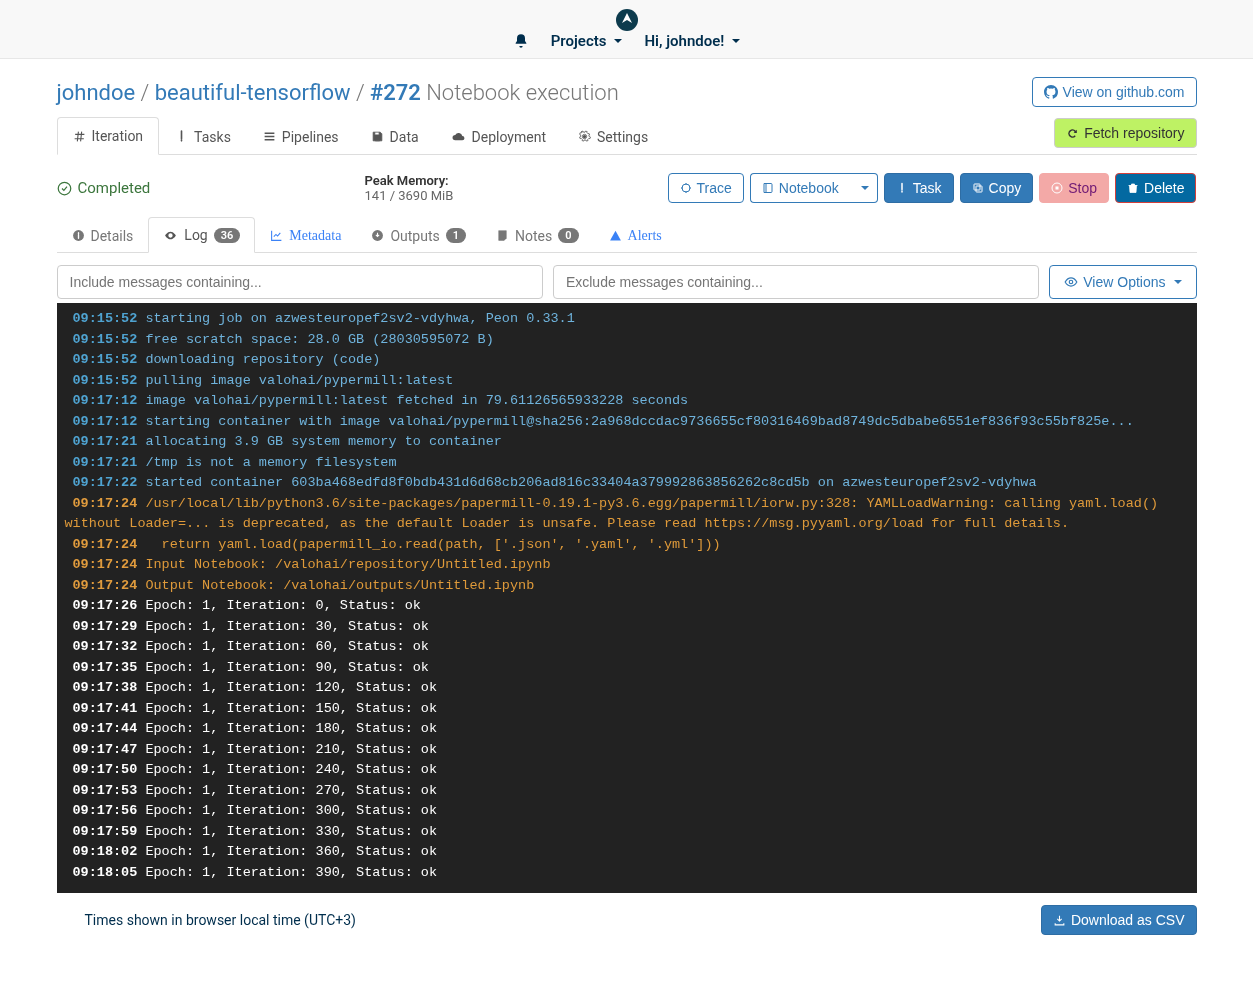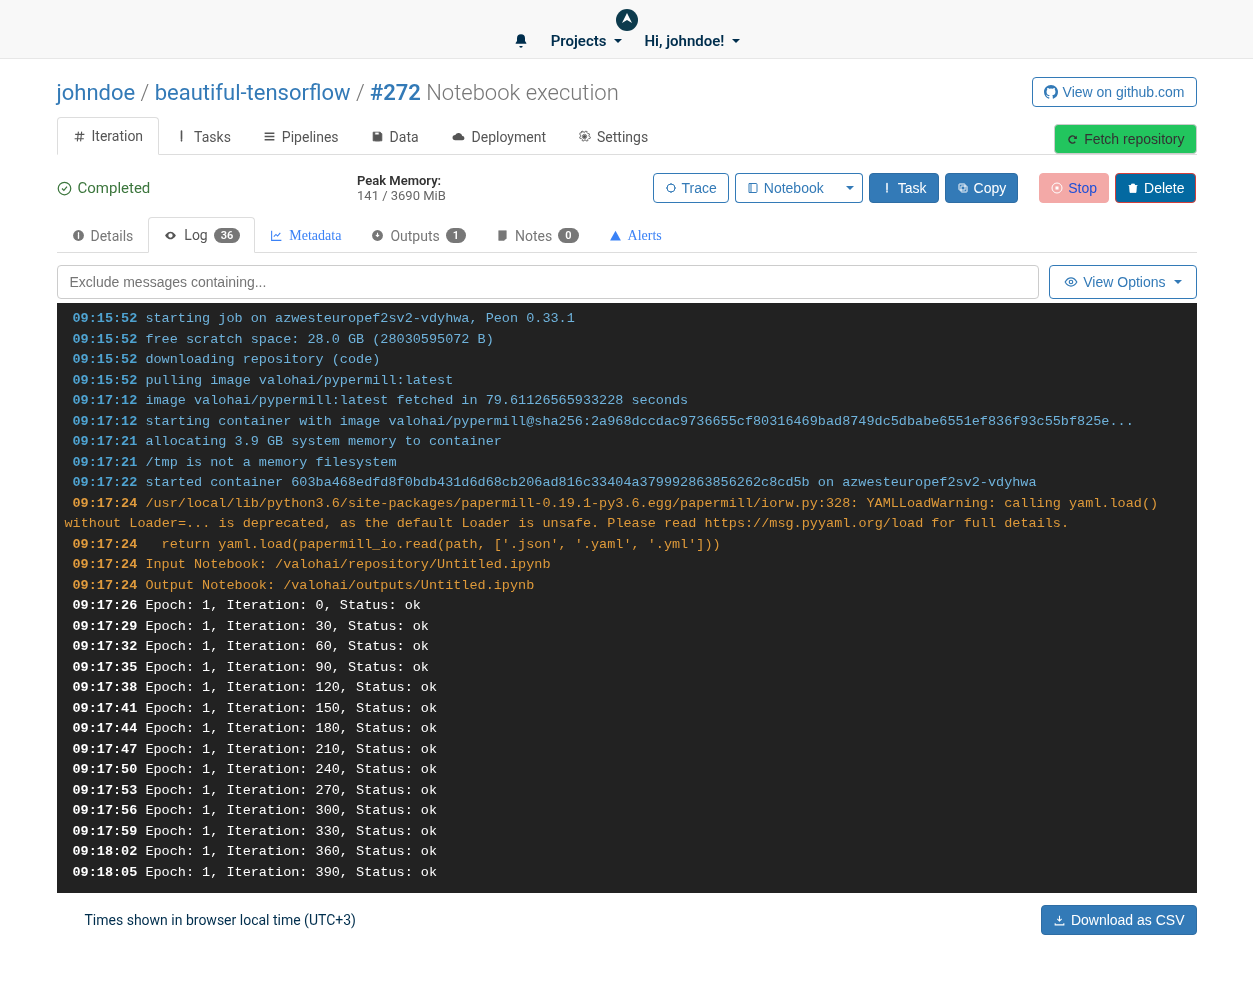--- a/index.html
+++ b/index.html
@@ -15,35 +15,35 @@
 .header-row { display: flex; justify-content: space-between; align-items: center; padding: 18px 0 10px; }
 .breadcrumb { font-size: 22px; color: #777; font-weight: 300; }
 .breadcrumb a { font-weight: 400; }
 .breadcrumb .exec-num { font-weight: 600; }
 .btn { display: inline-flex; align-items: center; gap: 5px; padding: 6px 11px; border: 1px solid #ccc; border-radius: 4px; background: #fff; cursor: pointer; font-size: 14px; white-space: nowrap; }
 .btn-github { color: #337ab7; border-color: #337ab7; }
 .main-tabs-row { display: flex; justify-content: space-between; align-items: flex-end; border-bottom: 1px solid #ddd; }
 .main-tabs { display: flex; }
 .main-tab { padding: 10px 15px; color: #555; cursor: pointer; display: flex; align-items: center; gap: 6px; border: 1px solid transparent; border-bottom: none; margin-bottom: -1px; }
 .main-tab.active { border-color: #ddd; border-radius: 4px 4px 0 0; background: #fff; color: #555; border-bottom: 1px solid #fff; }
-.fetch-btn { background: #22c55e; color: #333; }
+.fetch-btn { margin-bottom: 6px; background: #bef264; color: #333; }
 .status-row { display: flex; justify-content: space-between; align-items: center; padding: 18px 0 14px; }
 .status-completed { color: #3c763d; display: flex; align-items: center; gap: 6px; font-size: 15px; }
 .peak-mem { text-align: left; font-size: 13px; }
 .peak-mem .label { font-weight: 600; color: #333; }
 .peak-mem .val { color: #666; }
 .action-buttons { display: flex; gap: 6px; align-items: stretch; }
 .btn-trace { color: #337ab7; border-color: #337ab7; }
 .btn-notebook { color: #337ab7; border-color: #337ab7; }
 .btn-split-caret { padding: 6px 8px; border-left: none; border-radius: 0 4px 4px 0; color: #337ab7; border-color: #337ab7;}
 .btn-group-split { display: flex; }
 .btn-group-split .btn:first-child { border-radius: 4px 0 0 4px; border-right: none; }
 .btn-primary { background: #337ab7; color: #fff; border-color: #2e6da4; }
 .btn-danger { background: #0369a1; color: #fff; border-color: #d43f3a; }
-.btn-danger-disabled { background: #f3a9a7; color: #1d4ed8; border-color: #f3a9a7; cursor: not-allowed; margin-left: 15px; }
+.btn-danger-disabled { background: #f3a9a7; color: #701a75; border-color: #f3a9a7; cursor: not-allowed; }
 .sub-tabs { display: flex; border-bottom: 1px solid #ddd; margin-bottom: 12px; }
 .sub-tab { padding: 9px 14px; color: #777; cursor: pointer; display: flex; align-items: center; gap: 6px; border: 1px solid transparent; border-bottom: none; margin-bottom: -1px; }
 .sub-tab.active { border-color: #ddd; border-radius: 4px 4px 0 0; background: #fff; color: #555; border-bottom: 1px solid #fff; }
 .sub-tab.disabled { color: #3b82f6; font-family: Liberation Serif, serif; }
 .badge { background: #777; color: #fff; border-radius: 9px; padding: 1px 7px; font-size: 11px; font-weight: 600; min-width: 10px; text-align: center; }
 .filter-row { display: flex; gap: 10px; margin-bottom: 4px; }
 .filter-input { flex: 1; padding: 8px 12px; border: 1px solid #ccc; border-radius: 4px; font-size: 14px; color: #555; }
 .view-options-btn { color: #337ab7; border-color: #337ab7; padding: 8px 14px; }
 .log-console { background: #222; color: #fff; font-family: Menlo, Monaco, Consolas, "Courier New", monospace; font-size: 13.5px; line-height: 1.52; padding: 6px 8px; height: 590px; overflow: auto; white-space: pre; }
 .log-line { display: block; }
@@ -251,20 +251,21 @@
     </div>
     <div class="sub-tab disabled">
       <svg width="13" height="13" viewBox="0 0 24 24" fill="currentColor">
           <path d="M12 3l10 18H2z"></path>
         </svg>
       <span>Alerts</span>
     </div>
   </div>
 
   <div class="filter-row">
+    <input class="filter-input" placeholder="Include messages containing..." style="">
     <input class="filter-input" placeholder="Exclude messages containing..." style="">
     <button class="btn view-options-btn">
       <svg width="14" height="14" viewBox="0 0 24 24" fill="none" stroke="currentColor" stroke-width="2">
           <path d="M2 12s4-7 10-7 10 7 10 7-4 7-10 7S2 12 2 12z"></path>
           <circle cx="12" cy="12" r="3"></circle>
         </svg>
       <span>View Options</span>
       <span class="caret-down"></span>
     </button>
   </div>

